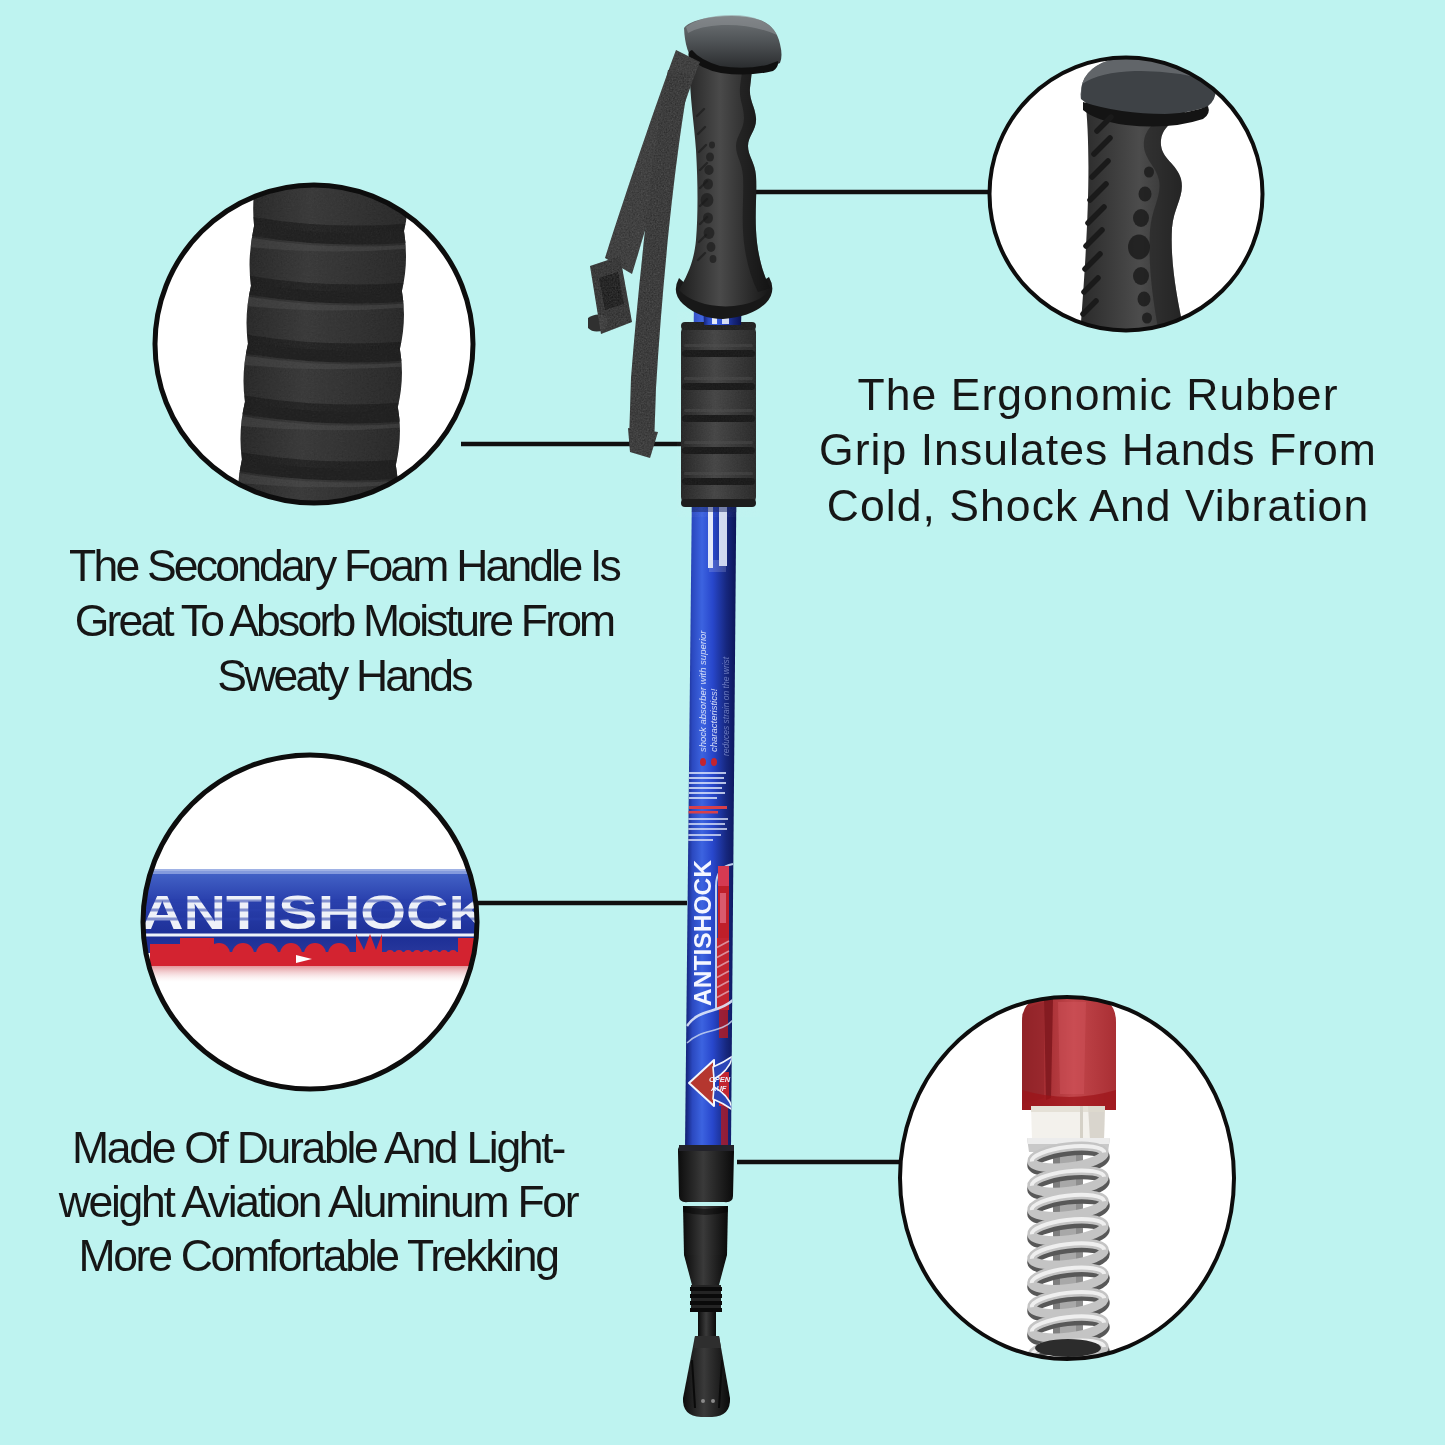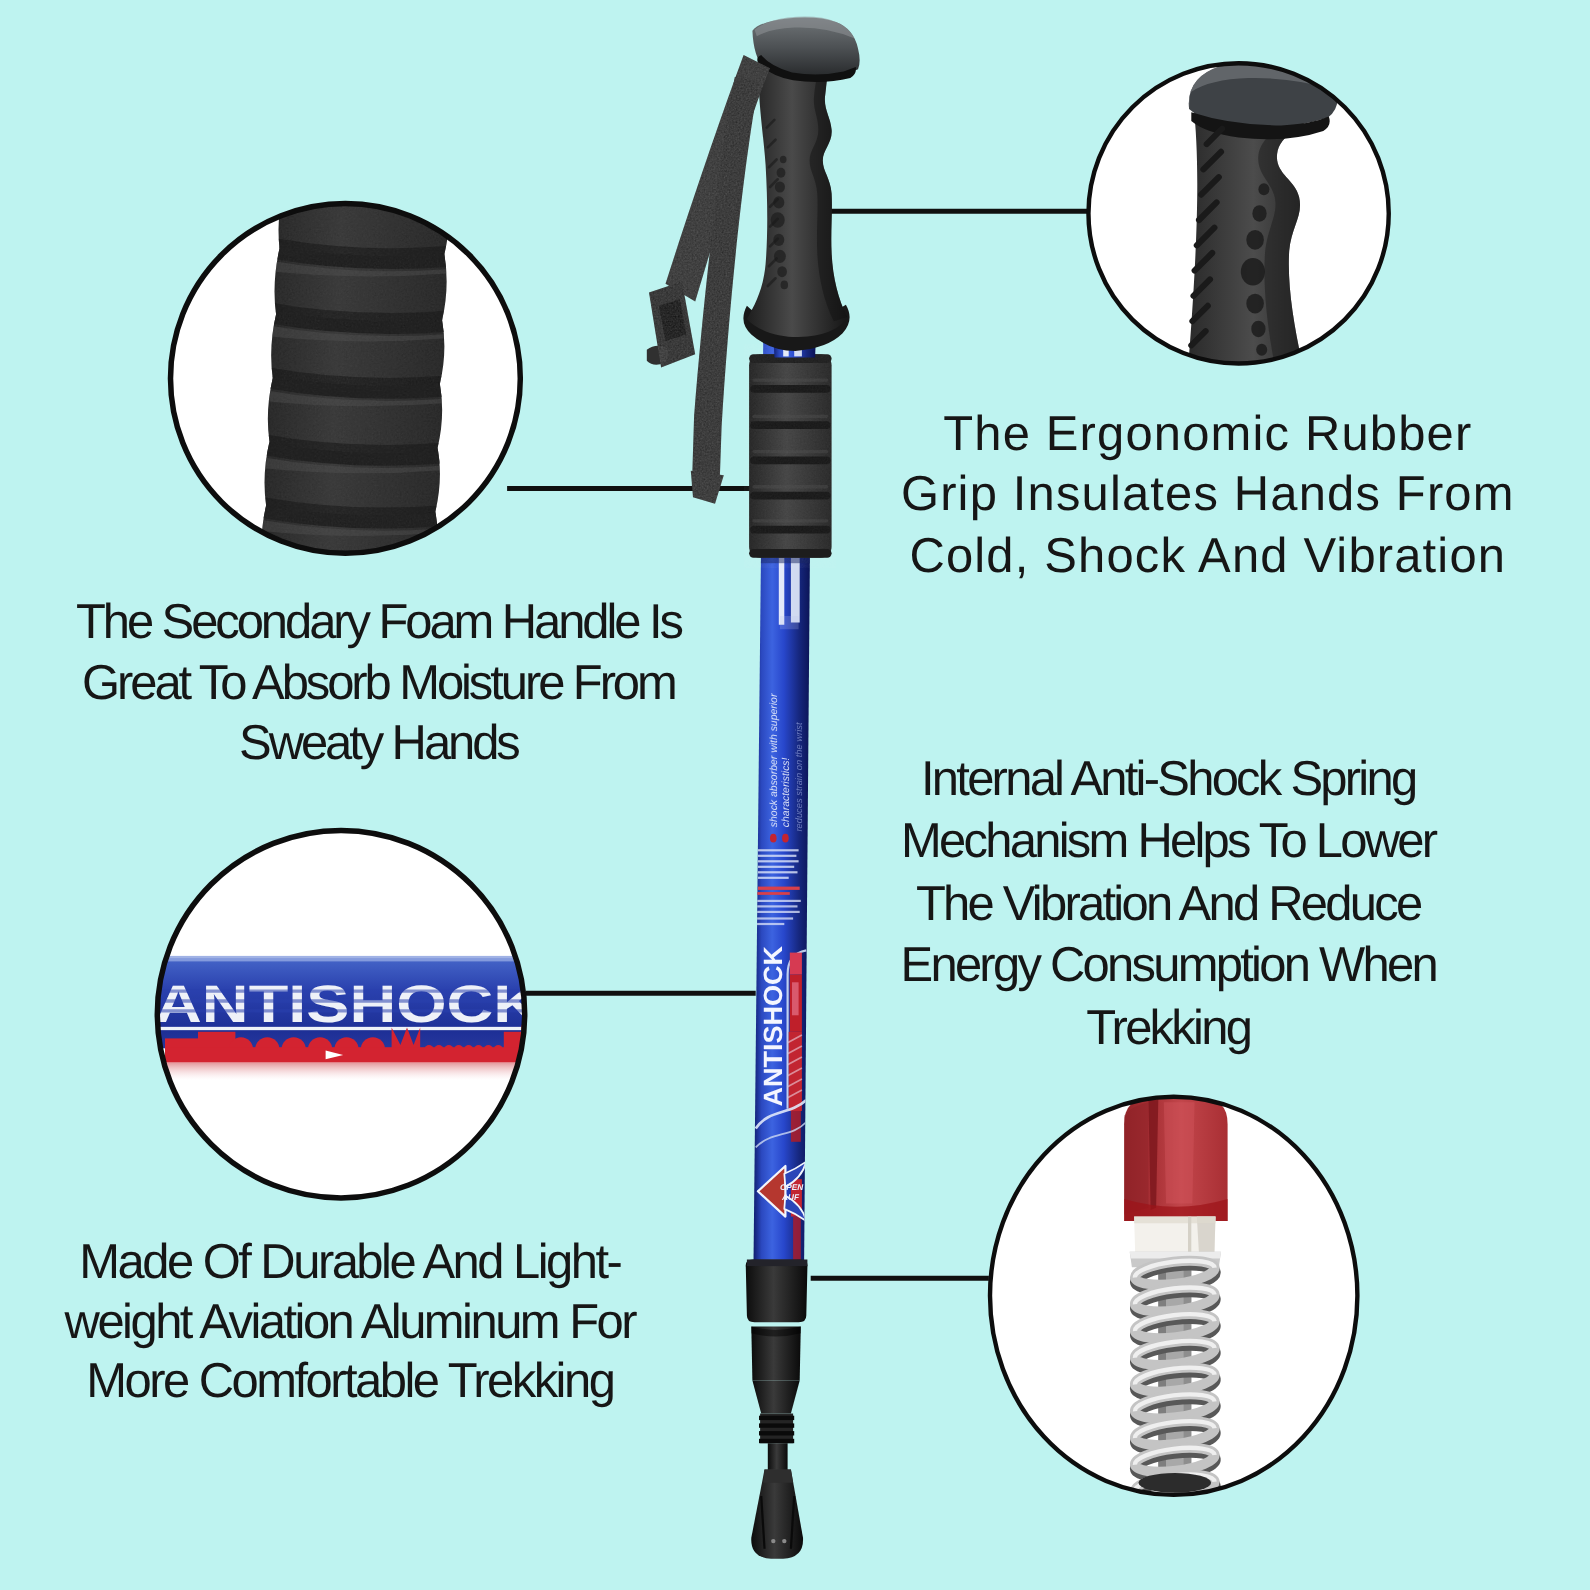--- a/index.html
+++ b/index.html
@@ -462,15 +462,14 @@
           </g>
 </g>
 
 <ellipse cx="1068" cy="1348" rx="33" ry="9" fill="#2c2c2c"></ellipse>
 </g>
 <ellipse cx="1067" cy="1178" rx="167" ry="181" fill="none" stroke="#0d0d0d" stroke-width="4"></ellipse>
 </svg>
 
 <div class="t" id="ta" style="left:748px;top:366.6px;width:700px">The Ergonomic Rubber<br>Grip Insulates Hands From<br>Cold, Shock And Vibration</div>
 <div class="t" id="tb" style="left:-6px;top:538.3px;width:700px">The Secondary Foam Handle Is<br>Great To Absorb Moisture From<br>Sweaty Hands</div>
-<div class="t" id="tc" style="left:712px;top:681px;width:700px">Internal Anti-Shock Spring<br>Mechanism Helps To Lower<br>The Vibration And Reduce<br>Energy Consumption When<br>Trekking</div>
 <div class="t" id="td" style="left:-32px;top:1121.3px;width:700px">Made Of Durable And Light-<br>weight Aviation Aluminum For<br>More Comfortable Trekking</div>
 </div>
 
 </body></html>

